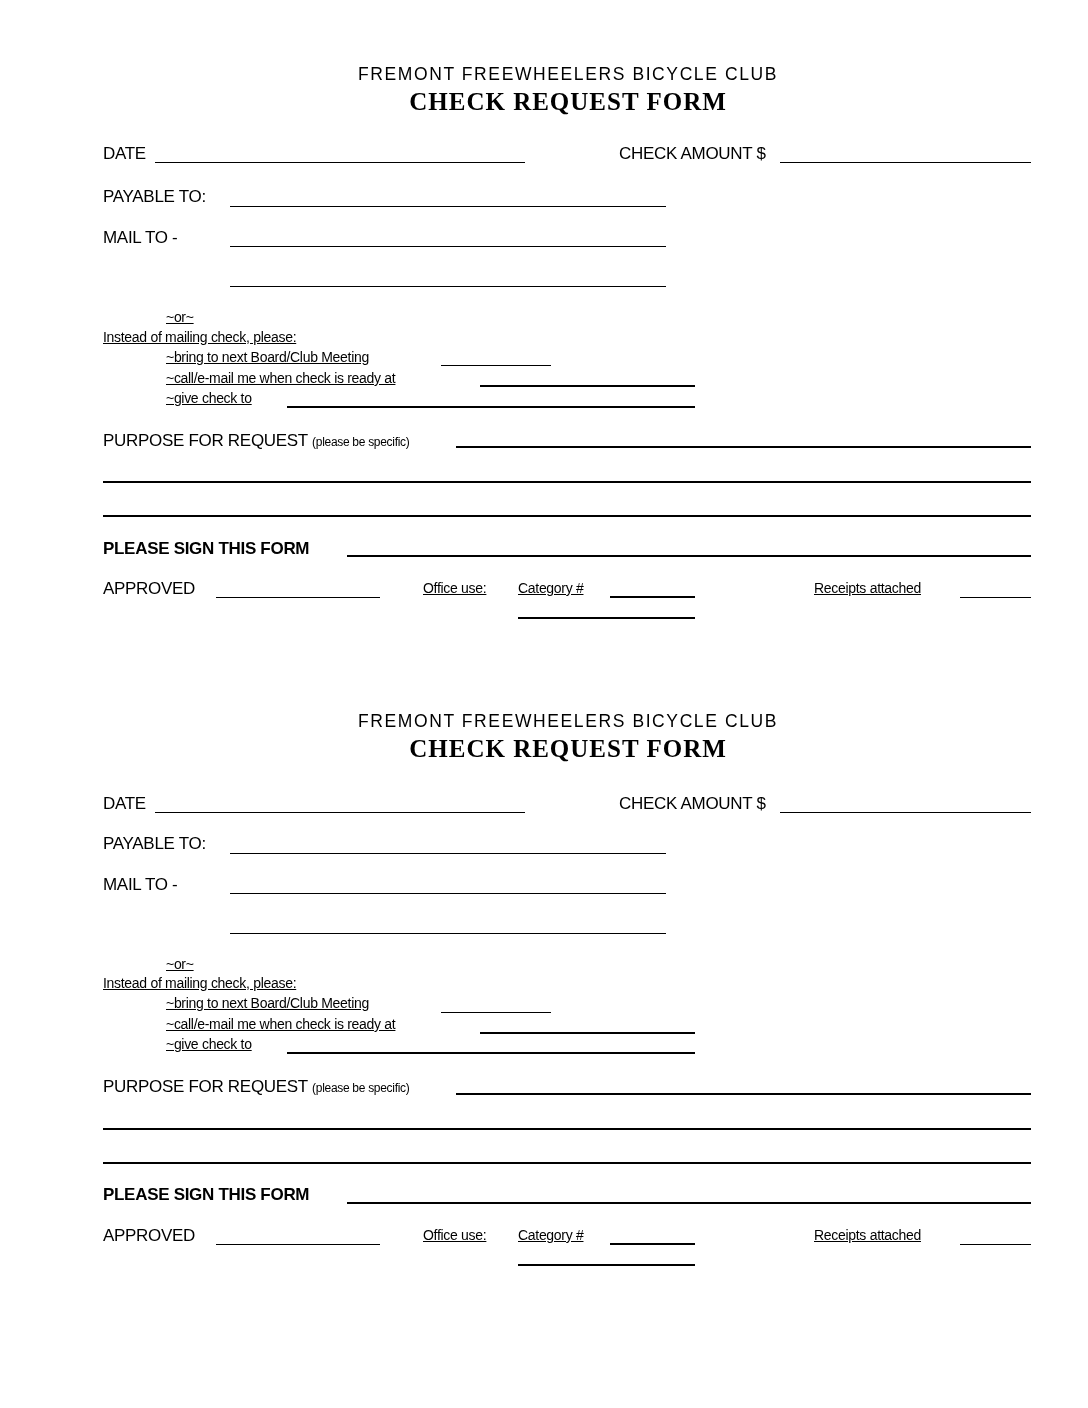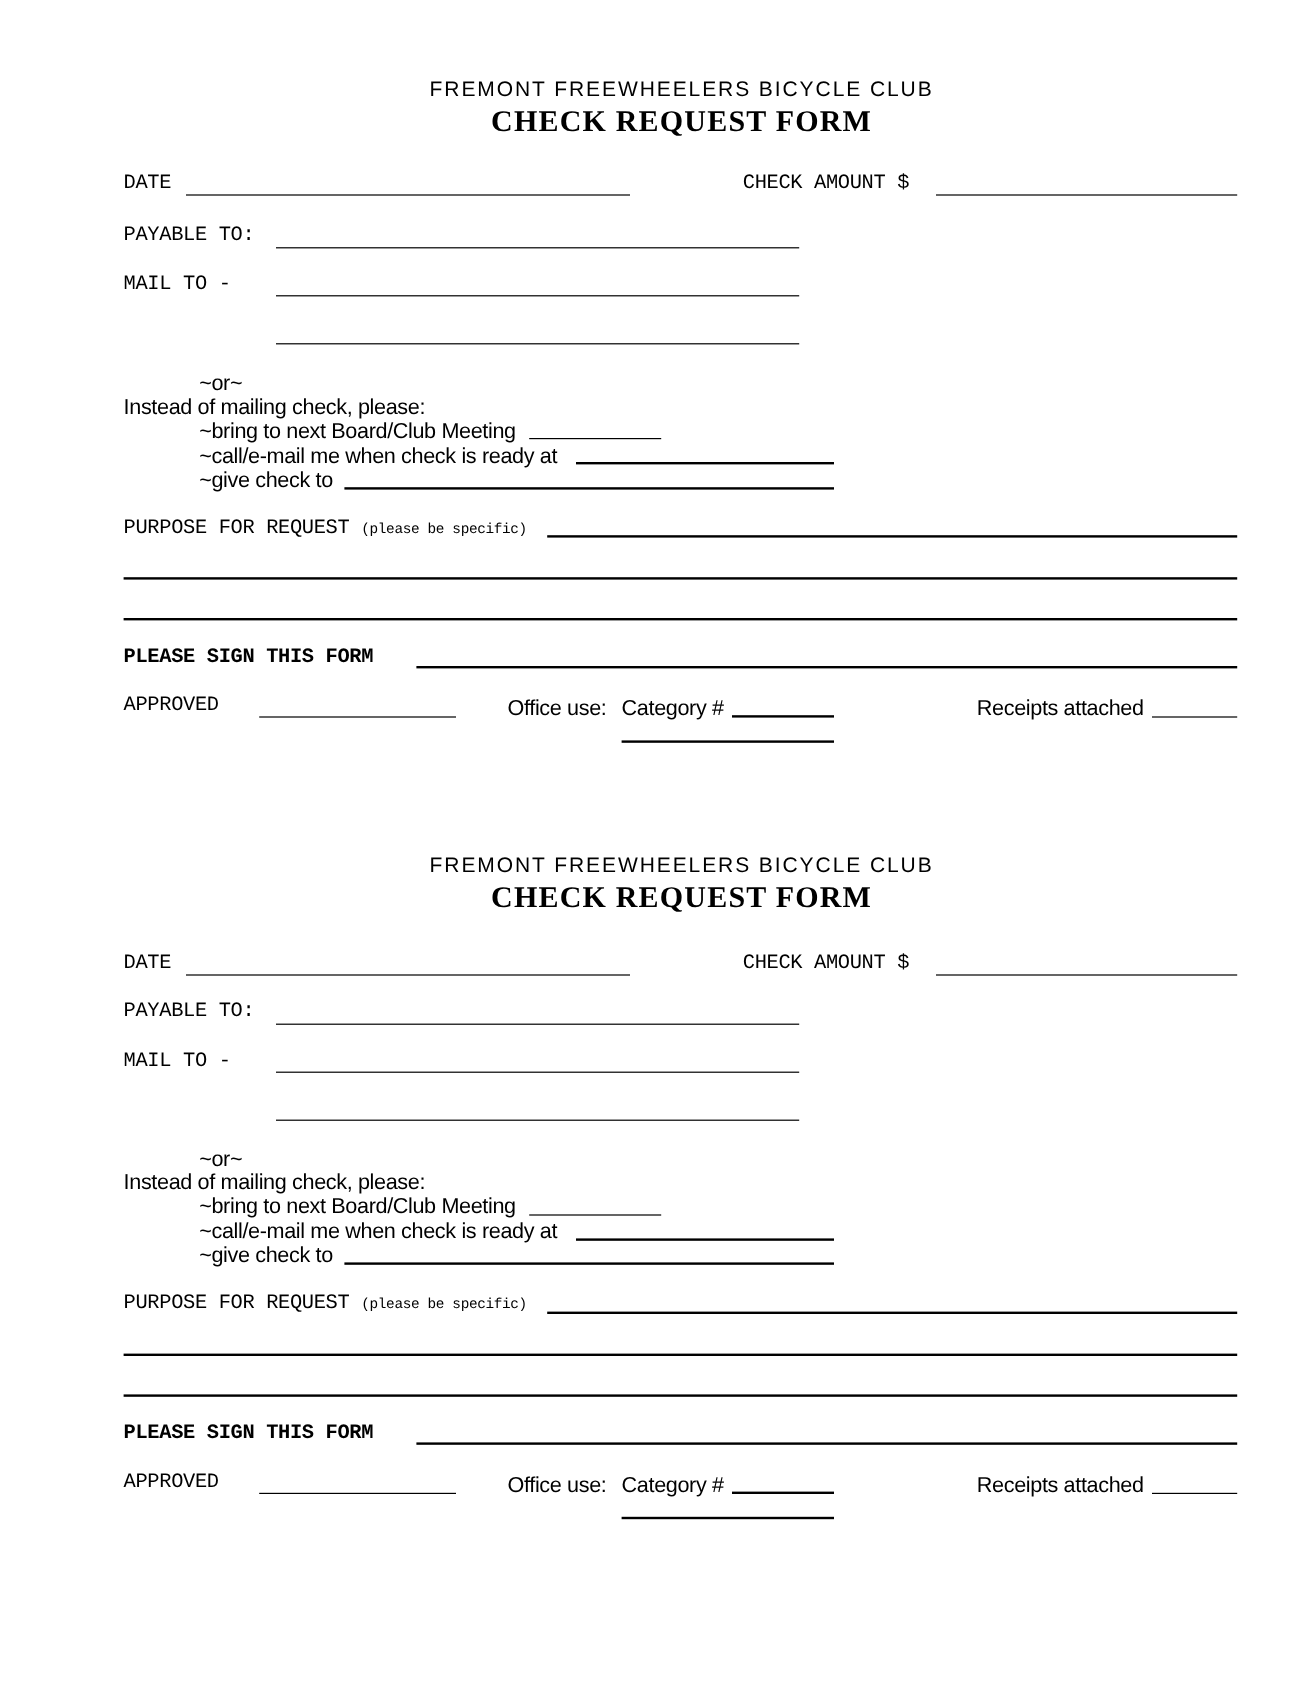--- a/index.html
+++ b/index.html
@@ -5,22 +5,22 @@
   html, body { margin:0; padding:0; background:#fff; }
   body { width:1088px; height:1408px; position:relative; overflow:hidden; color:#000;
          font-family:"Liberation Sans", sans-serif; }
   .form { position:absolute; left:0; width:972px; height:660px; }
   .form.f1 { top:0; }
   .form.f2 { top:647px; }
   .abs { position:absolute; white-space:nowrap; }
   .club { top:64px; left:0; width:1136px; text-align:center; font-size:17.5px; letter-spacing:1.6px; }
   .title { top:88px; left:0; width:1136px; text-align:center; font-family:"Liberation Serif", serif;
            font-weight:bold; font-size:25px; letter-spacing:1px; }
-  .lbl { font-size:17px; letter-spacing:-0.3px;font-family:Liberation Mono, monospace; }
-  .small { font-size:18px; letter-spacing:-0.3px; }
+  .lbl { font-size:17px; letter-spacing:-0.3px; }
+  .small { font-size:14px; letter-spacing:-0.3px;text-decoration:underline; }
   .tiny { font-size:12px; letter-spacing:-0.3px; }
   .bold { font-weight:bold; }
   .line { position:absolute; height:0; border-top:1px solid #000; }
   .line.thick { border-top-width:2px; }
 </style>
 </head>
 <body>
 
 <div class="form f1">
   <div class="abs club">FREMONT FREEWHEELERS BICYCLE CLUB</div>

